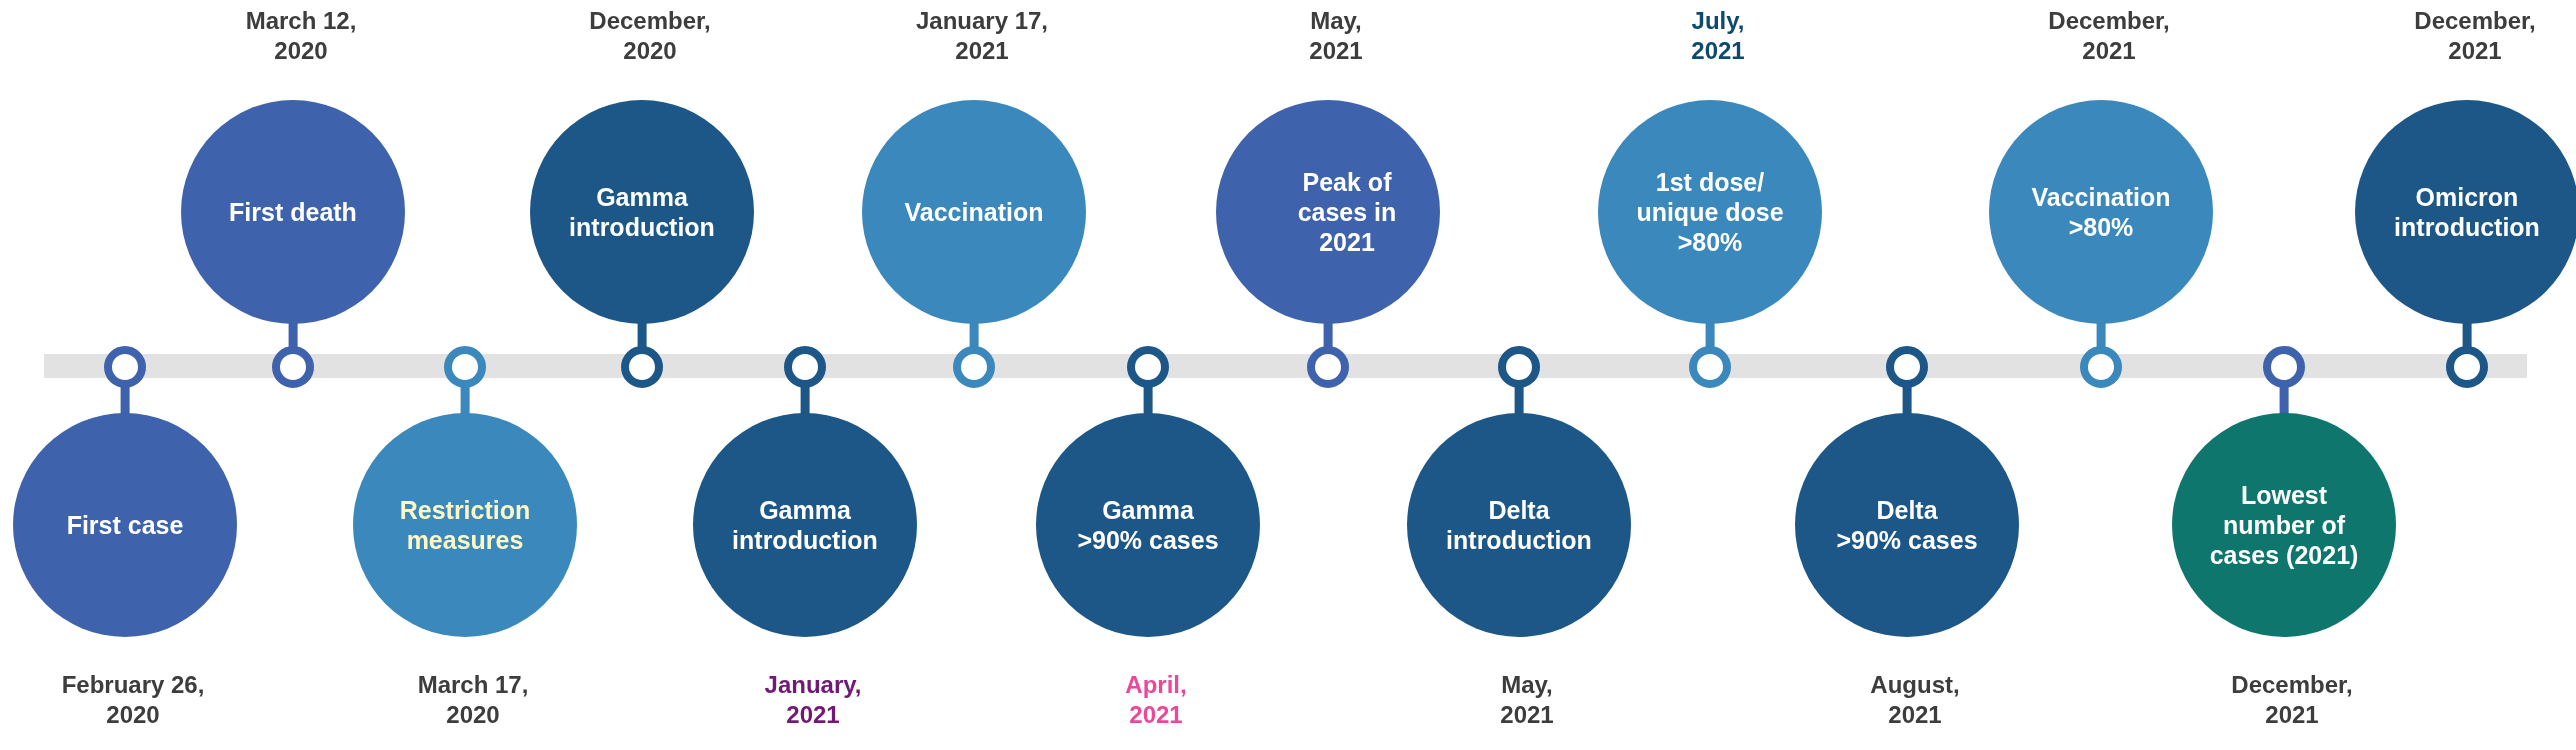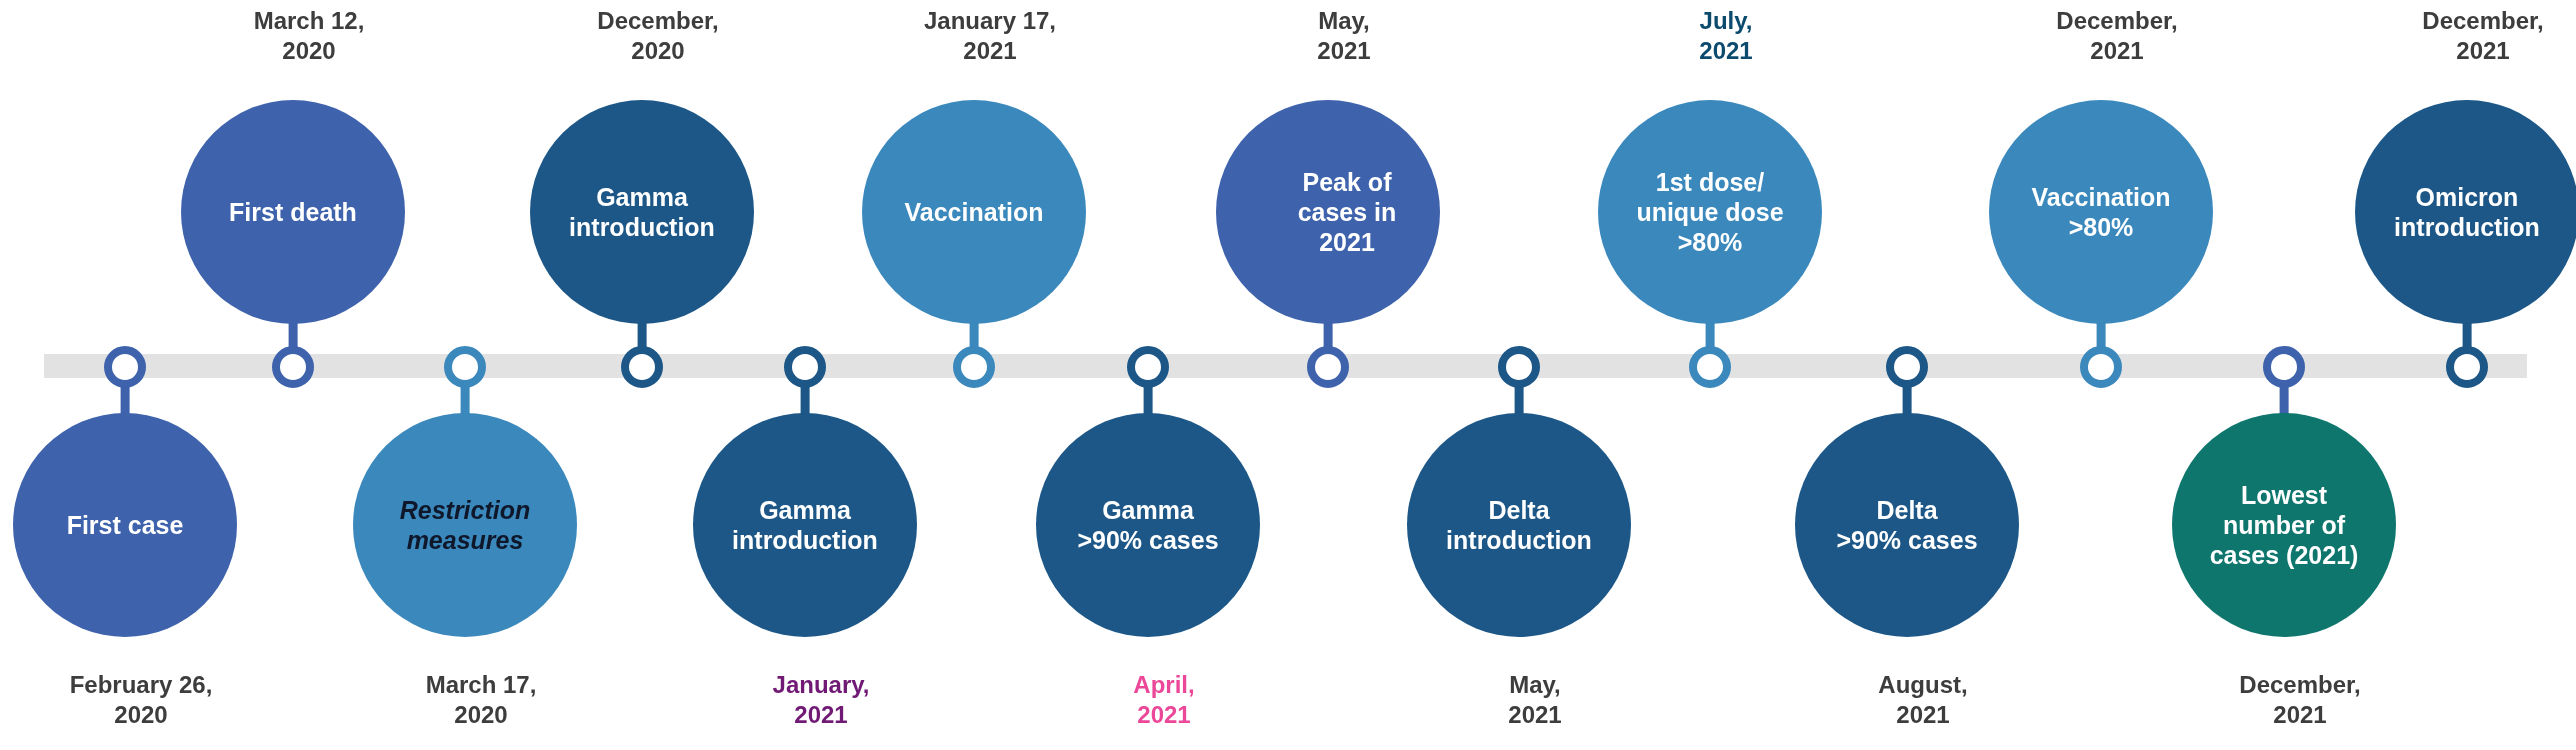--- a/index.html
+++ b/index.html
@@ -66,21 +66,21 @@
     top: 346px;
     width: 42px;
     height: 42px;
     border-radius: 50%;
     background: #ffffff;
     box-sizing: border-box;
     border: 8.8px solid #000;
   }
   .date {
     position: absolute;
-    left: 16px;
+    left: 8px;
     transform: translateX(-50%);
     width: 272px;
     text-align: center;
     white-space: pre-line;
     font-weight: bold;
     font-size: 24px;
     line-height: 30px;
     color: #3d3d3d;
   }
   .node.top .date    { top: 6.4px; }
@@ -108,21 +108,21 @@
       <div class="circle" style="background: rgb(62, 98, 171);">
         <div class="label" style="color: rgb(255, 255, 255);">First death</div>
       </div>
     </div>
     <div class="node bottom" style="left: 465px;">
       <div class="date" style="color: rgb(61, 61, 61);">March 17,
 2020</div>
       <div class="stem" style="background: rgb(58, 136, 188);"></div>
       <div class="ring" style="border-color: rgb(58, 136, 188);"></div>
       <div class="circle" style="background: rgb(58, 136, 188);">
-        <div class="label" style="color: #0f172a; font-style: italic;">Restriction
+        <div class="label" style="color: #fef9c3;">Restriction
 measures</div>
       </div>
     </div>
     <div class="node top" style="left: 642px;">
       <div class="date" style="color: rgb(61, 61, 61);">December,
 2020</div>
       <div class="stem" style="background: rgb(28, 87, 135);"></div>
       <div class="ring" style="border-color: rgb(28, 87, 135);"></div>
       <div class="circle" style="background: rgb(28, 87, 135);">
         <div class="label" style="color: rgb(255, 255, 255);">Gamma

